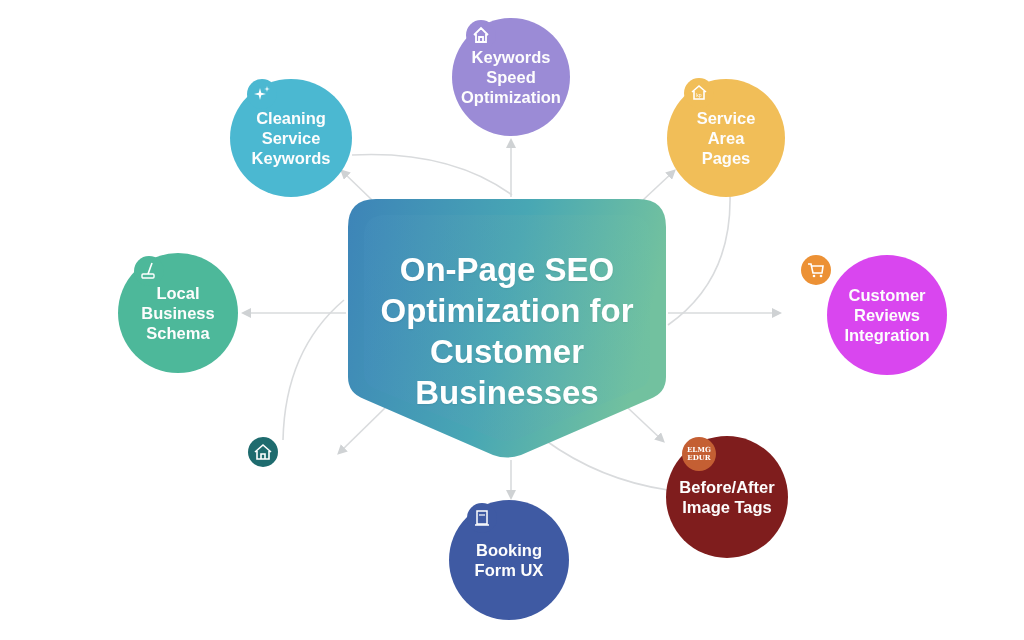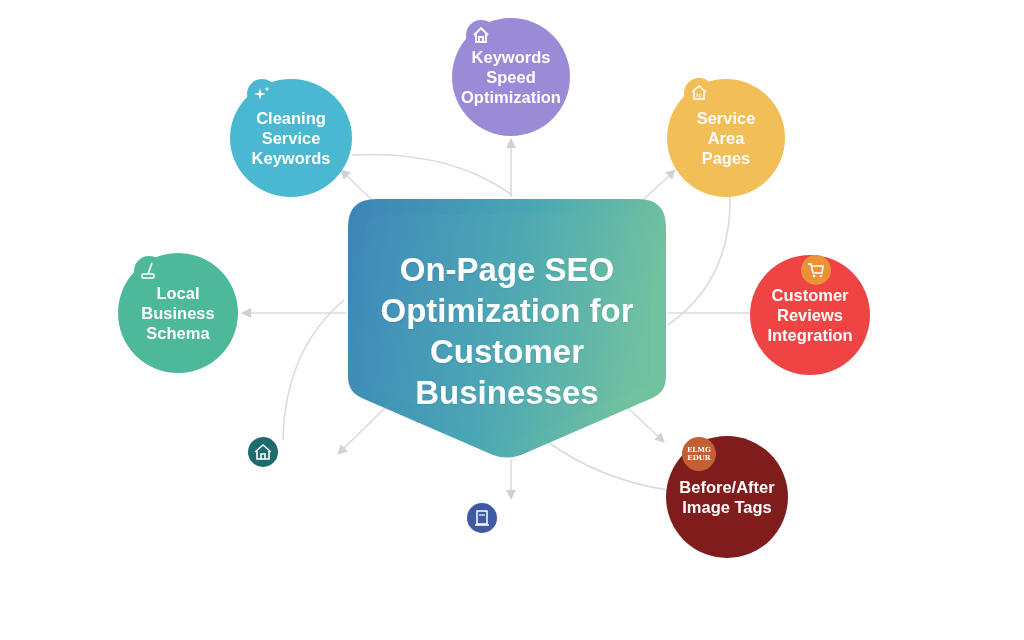--- a/index.html
+++ b/index.html
@@ -86,21 +86,21 @@
 Area
 Pages</span>
   </div>
   <div class="badge" style="left:656px;top:78px;background:#f1be58;">
     <svg viewBox="0 0 20 20">
         <path d="M3,9 L10,3 L17,9 M5,8 L5,16 L15,16 L15,8" stroke="#fff" stroke-width="1.6" fill="none"></path>
         <text x="10" y="14" font-size="5" fill="#fff" text-anchor="middle">kp</text>
       </svg>
   </div>
 
-  <div class="node" style="left:750px;top:255px;width:120px;height:120px;background:#ef4444;">
+  <div class="node" style="left:827px;top:255px;width:120px;height:120px;background:#d946ef;">
     <span class="lbl">Customer
 Reviews
 Integration</span>
   </div>
   <div class="badge" style="left:773px;top:255px;background:#ec9135;">
     <svg viewBox="0 0 20 20">
         <path d="M2,4 L5,4 L7,13 L16,13 L17,6 L6,6" stroke="#fff" stroke-width="1.6" fill="none"></path>
         <circle cx="8" cy="16" r="1.3" fill="#fff"></circle>
         <circle cx="15" cy="16" r="1.3" fill="#fff"></circle>
       </svg>
@@ -108,20 +108,24 @@
 
   <div class="node" style="left:666px;top:436px;width:122px;height:122px;background:#7f1d1d;">
     <span class="lbl">Before/After
 Image Tags</span>
   </div>
   <div class="badge" style="left:654px;top:437px;width:34px;height:34px;background:#c45f33;">
     <span class="txt" style="white-space:pre-line;">ELMG
 EDUR</span>
   </div>
 
+  <div class="node" style="left:449px;top:500px;width:120px;height:120px;background:#3f5aa3;">
+    <span class="lbl">Booking
+Form UX</span>
+  </div>
   <div class="badge" style="left:439px;top:503px;background:#3f5aa3;">
     <svg viewBox="0 0 20 20">
         <rect x="5" y="3" width="10" height="13" stroke="#fff" stroke-width="1.5" fill="none"></rect>
         <line x1="7" y1="7" x2="13" y2="7" stroke="#fff" stroke-width="1.2"></line>
         <line x1="3" y1="17" x2="17" y2="17" stroke="#fff" stroke-width="1.5"></line>
       </svg>
   </div>
 
   <div class="badge" style="left:220px;top:437px;background:#1e6b6e;">
     <svg viewBox="0 0 20 20">

